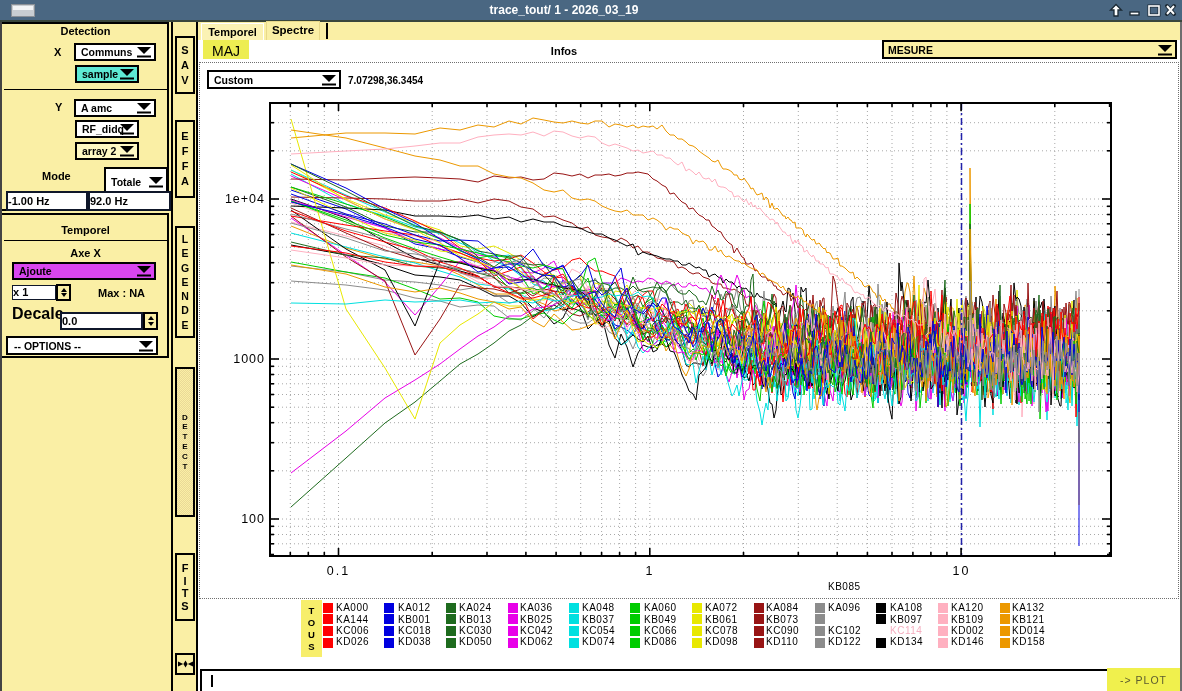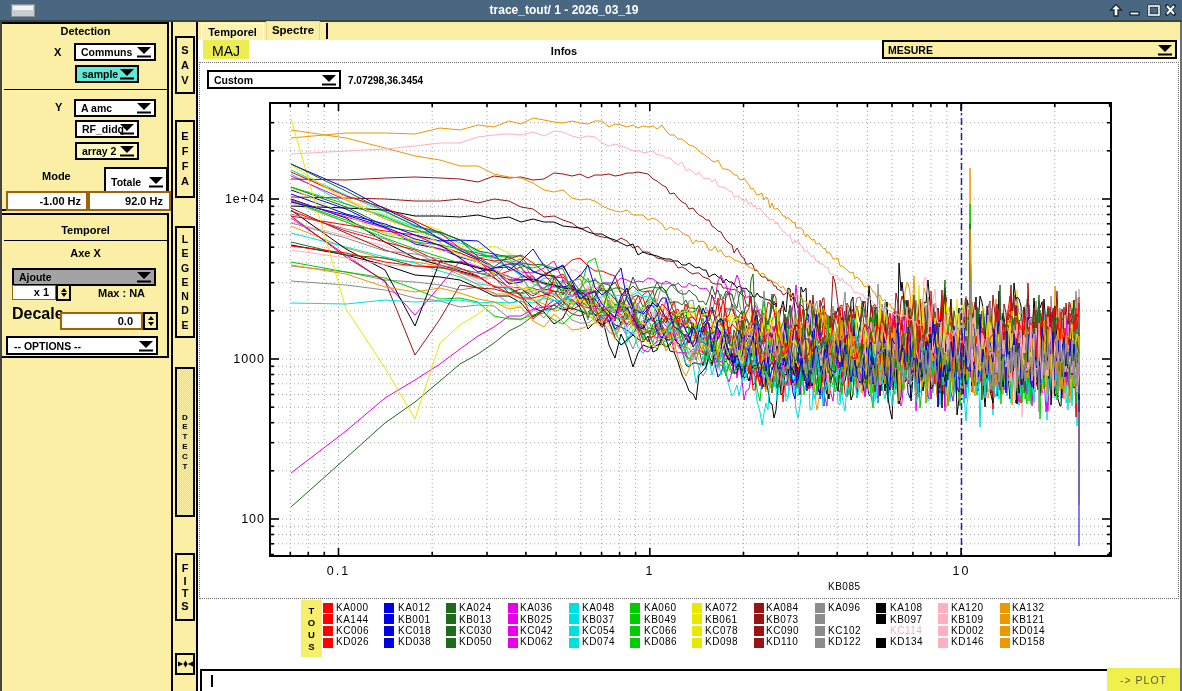--- a/index.html
+++ b/index.html
@@ -15,22 +15,22 @@
 .sp .sd { position:absolute; left:50%; bottom:2px; transform:translateX(-50%);
   width:0;height:0;border-left:3.5px solid transparent;border-right:3.5px solid transparent;border-top:4px solid #000; }
 .vbtn { position:absolute; left:175px; width:20px; border:2px solid #000; background:#faefa5;
   display:flex; flex-direction:column; align-items:center; justify-content:center;
   font-weight:bold; color:#000; }
 .vbtn div { text-align:center; }
 .sw { position:absolute; width:10px; height:10px; }
 .ll { position:absolute; font-size:10px; letter-spacing:0.5px; color:#000; white-space:nowrap; }
 .gd { stroke:#a8a8a8; stroke-width:1; stroke-dasharray:1 3; }
 .tk { stroke:#000; stroke-width:1.6; }
-.fld { position:absolute; border:2px solid #a16207; background:#fff; font-weight:bold;
-  color:#000; text-align:right; }
+.fld { position:absolute; border:2px solid #0f172a; background:#fff; font-weight:bold;
+  color:#000; text-align:left; }
 </style></head>
 <body>
 
 <div class="abs" style="left:0;top:0;width:1182px;height:20px;background:#4a6782"></div>
 <div class="abs" style="left:0;top:20px;width:1182px;height:2px;background:#39463c"></div>
 <div class="abs" style="left:11px;top:4px;width:24px;height:13px;background:#c8cdd2;border:1px solid #8a9097"></div>
 <div class="abs" style="left:13px;top:6px;width:20px;height:4px;background:#f2f4f6"></div>
 <div class="abs b" style="left:434px;top:3px;width:260px;text-align:center;color:#fff;font-size:12px">trace_tout/ 1 -  2026_03_19</div>
 <svg class="abs" style="left:1108px;top:3px" width="70" height="15" viewBox="0 0 70 15">
   <path d="M6 13 L6 7 L2.5 7 L8 1.5 L13.5 7 L10 7 L10 13 Z" fill="#fff" stroke="#1a2833" stroke-width="1.3"></path>
@@ -93,21 +93,21 @@
         <rect x="1" y="9.5" width="14" height="2" fill="#000"></rect>
       </svg></span>
   </div>
 <div class="fld" style="left:6px;top:191px;width:82px;height:20px;font-size:11px;line-height:16px;padding-right:5px">-1.00 Hz</div>
 <div class="fld" style="left:88px;top:191px;width:83px;height:20px;font-size:11px;line-height:16px;padding-right:6px">92.0 Hz</div>
 
 <div class="abs" style="left:2px;top:213px;width:167px;height:145px;border:2px solid #000;border-left:none"></div>
 <div class="abs b" style="left:2px;top:224px;width:167px;text-align:center;font-size:11px">Temporel</div>
 <div class="abs" style="left:4px;top:240px;width:163px;height:1px;background:#000"></div>
 <div class="abs b" style="left:2px;top:247px;width:167px;text-align:center;font-size:11px">Axe X</div>
-<div class="cb" style="left:12px;top:268px;width:144px;height:18px;background:#a3a3a3">
+<div class="cb" style="left:12px;top:262px;width:144px;height:18px;background:#d946ef">
     <span class="ct" style="font-size:10.5px;left:5px">Ajoute</span>
     <span class="ar"><svg width="16" height="12" viewBox="0 0 16 12">
         <polygon points="1,1 15,1 8,8" fill="#000"></polygon>
         <rect x="1" y="9.5" width="14" height="2" fill="#000"></rect>
       </svg></span>
   </div>
 <div class="fld" style="left:12px;top:285px;width:44px;height:15px;font-size:11px;line-height:12px;padding-right:6px;border-width:1px">x 1</div>
 <div class="sp" style="left:56px;top:284px;width:15px;height:17px">
     <span class="su"></span>
     <span class="sd"></span>

